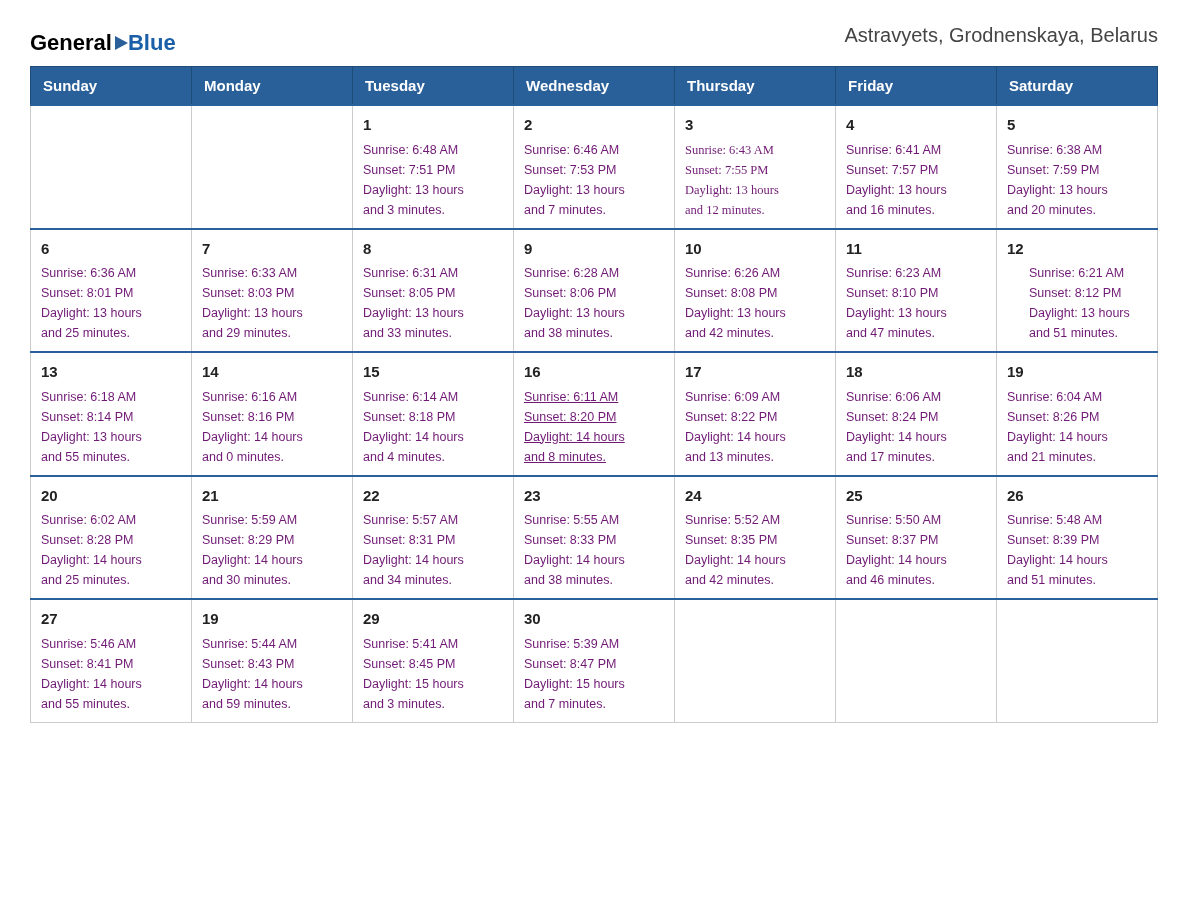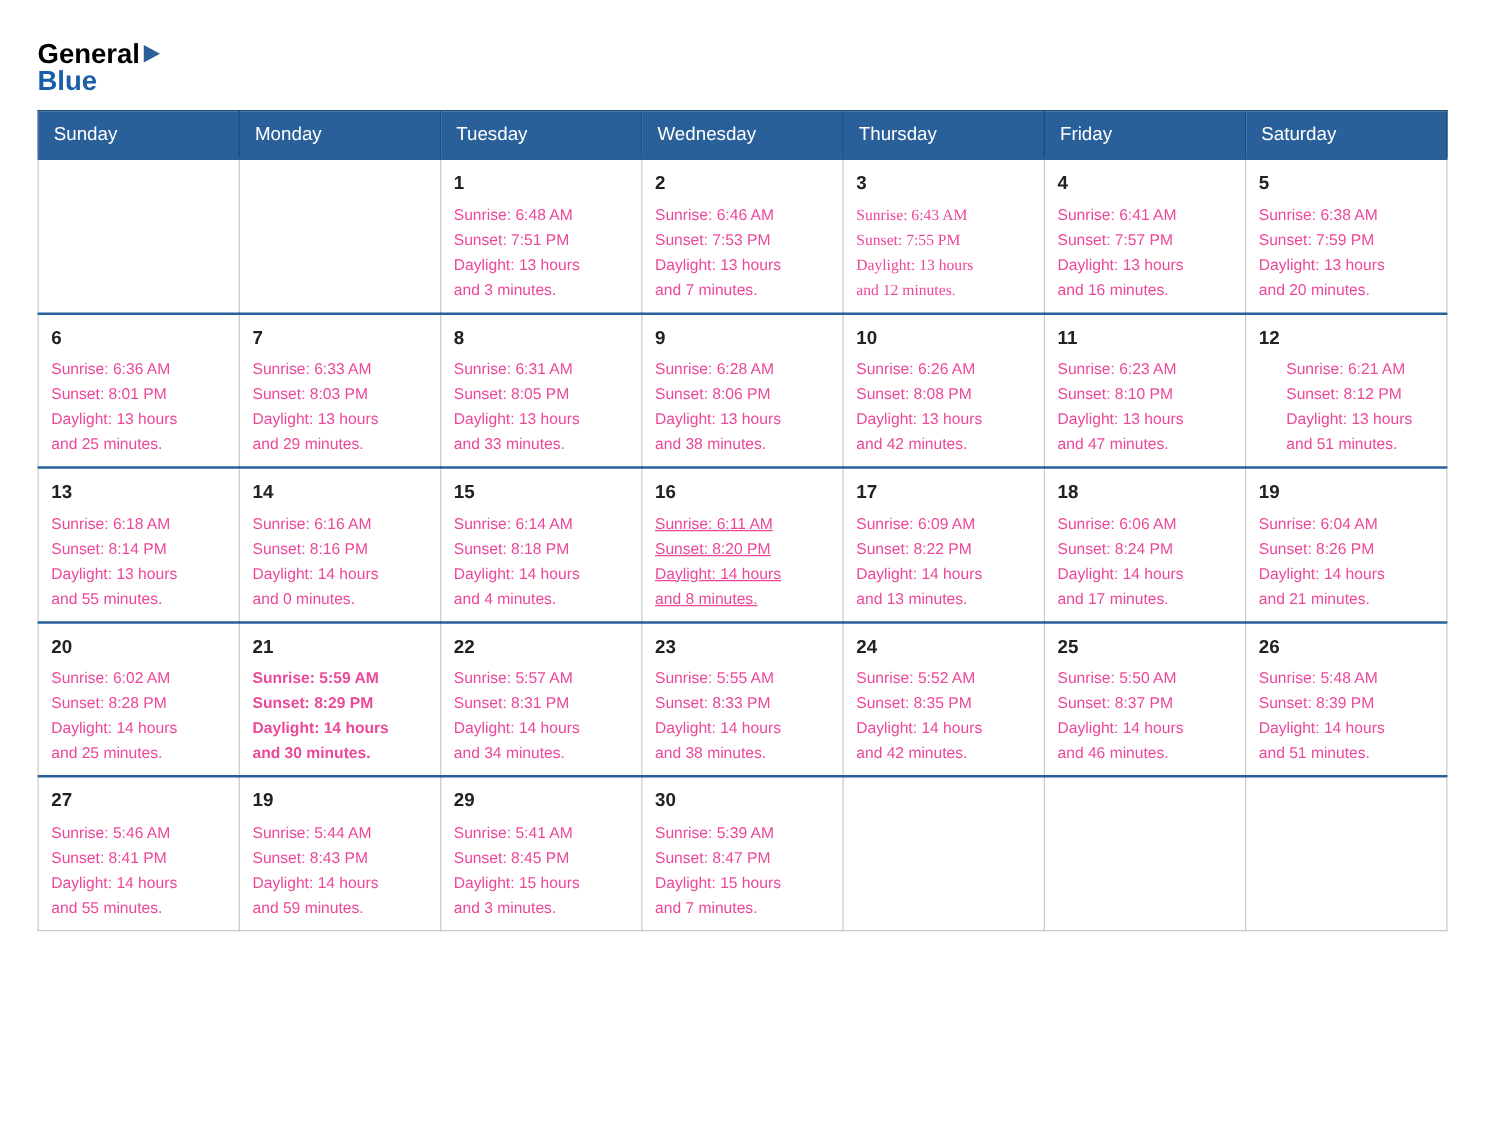--- a/index.html
+++ b/index.html
@@ -48,21 +48,21 @@
       width: 100%;
       border-collapse: collapse;
       margin-top: 10px;
     }
     .calendar thead tr {
       background-color: #2a6099;
     }
     .calendar thead th {
       color: #ffffff;
       font-size: 15px;
-      font-weight: normal;
+      font-weight: bold;
       padding: 10px 12px;
       text-align: left;
       border: 1px solid #1e4d7a;
     }
     .calendar tbody td {
       border: 1px solid #ccc;
       vertical-align: top;
       padding: 8px 10px;
       width: 14.28%;
       font-size: 13px;
@@ -74,43 +74,44 @@
     }
     .day-number {
       font-size: 15px;
       font-weight: bold;
       color: #222;
       display: block;
       margin-bottom: 3px;
     }
     .day-info {
       font-size: 12.5px;
-      color: #ec4899;
+      color: #701a75;
       line-height: 1.6;
     }
     .empty-cell {
       background: #fff;
     }
   </style>
 </head>
 <body>
 
 <div class="header">
   <div class="logo">
-    <div style="display:flex; flex-direction:column; align-items:flex-start;">
+    <div style="display:flex; flex-direction:row; align-items:flex-end;">
       <div style="display:flex; align-items:center;">
         <span class="logo-text">General</span>
         <div style="display:flex; flex-direction:column; margin-left:3px;">
           <div style="width:0; height:0; border-left:13px solid #2a6099; border-top:7px solid transparent; border-bottom:7px solid transparent;"></div>
         </div>
       </div>
       <span class="logo-text logo-blue" style="margin-top:-4px;">Blue</span>
     </div>
   </div>
   <div class="title-block">
+    <h2>Astravyets, Grodnenskaya, Belarus</h2>
   </div>
 </div>
 
 <table class="calendar">
   <thead>
     <tr>
     <th>Sunday</th>
         <th>Monday</th>
         <th>Tuesday</th>
         <th>Wednesday</th>
@@ -264,21 +265,21 @@
       <tr>
         <td>
           <span class="day-number">20</span>
           <div class="day-info" style="white-space: pre-line;">Sunrise: 6:02 AM
 Sunset: 8:28 PM
 Daylight: 14 hours
 and 25 minutes.</div>
         </td>
         <td>
           <span class="day-number">21</span>
-          <div class="day-info" style="white-space: pre-line; font-weight: bold;">Sunrise: 5:59 AM
+          <div class="day-info" style="white-space: pre-line;">Sunrise: 5:59 AM
 Sunset: 8:29 PM
 Daylight: 14 hours
 and 30 minutes.</div>
         </td>
         <td>
           <span class="day-number">22</span>
           <div class="day-info" style="white-space: pre-line;">Sunrise: 5:57 AM
 Sunset: 8:31 PM
 Daylight: 14 hours
 and 34 minutes.</div>

